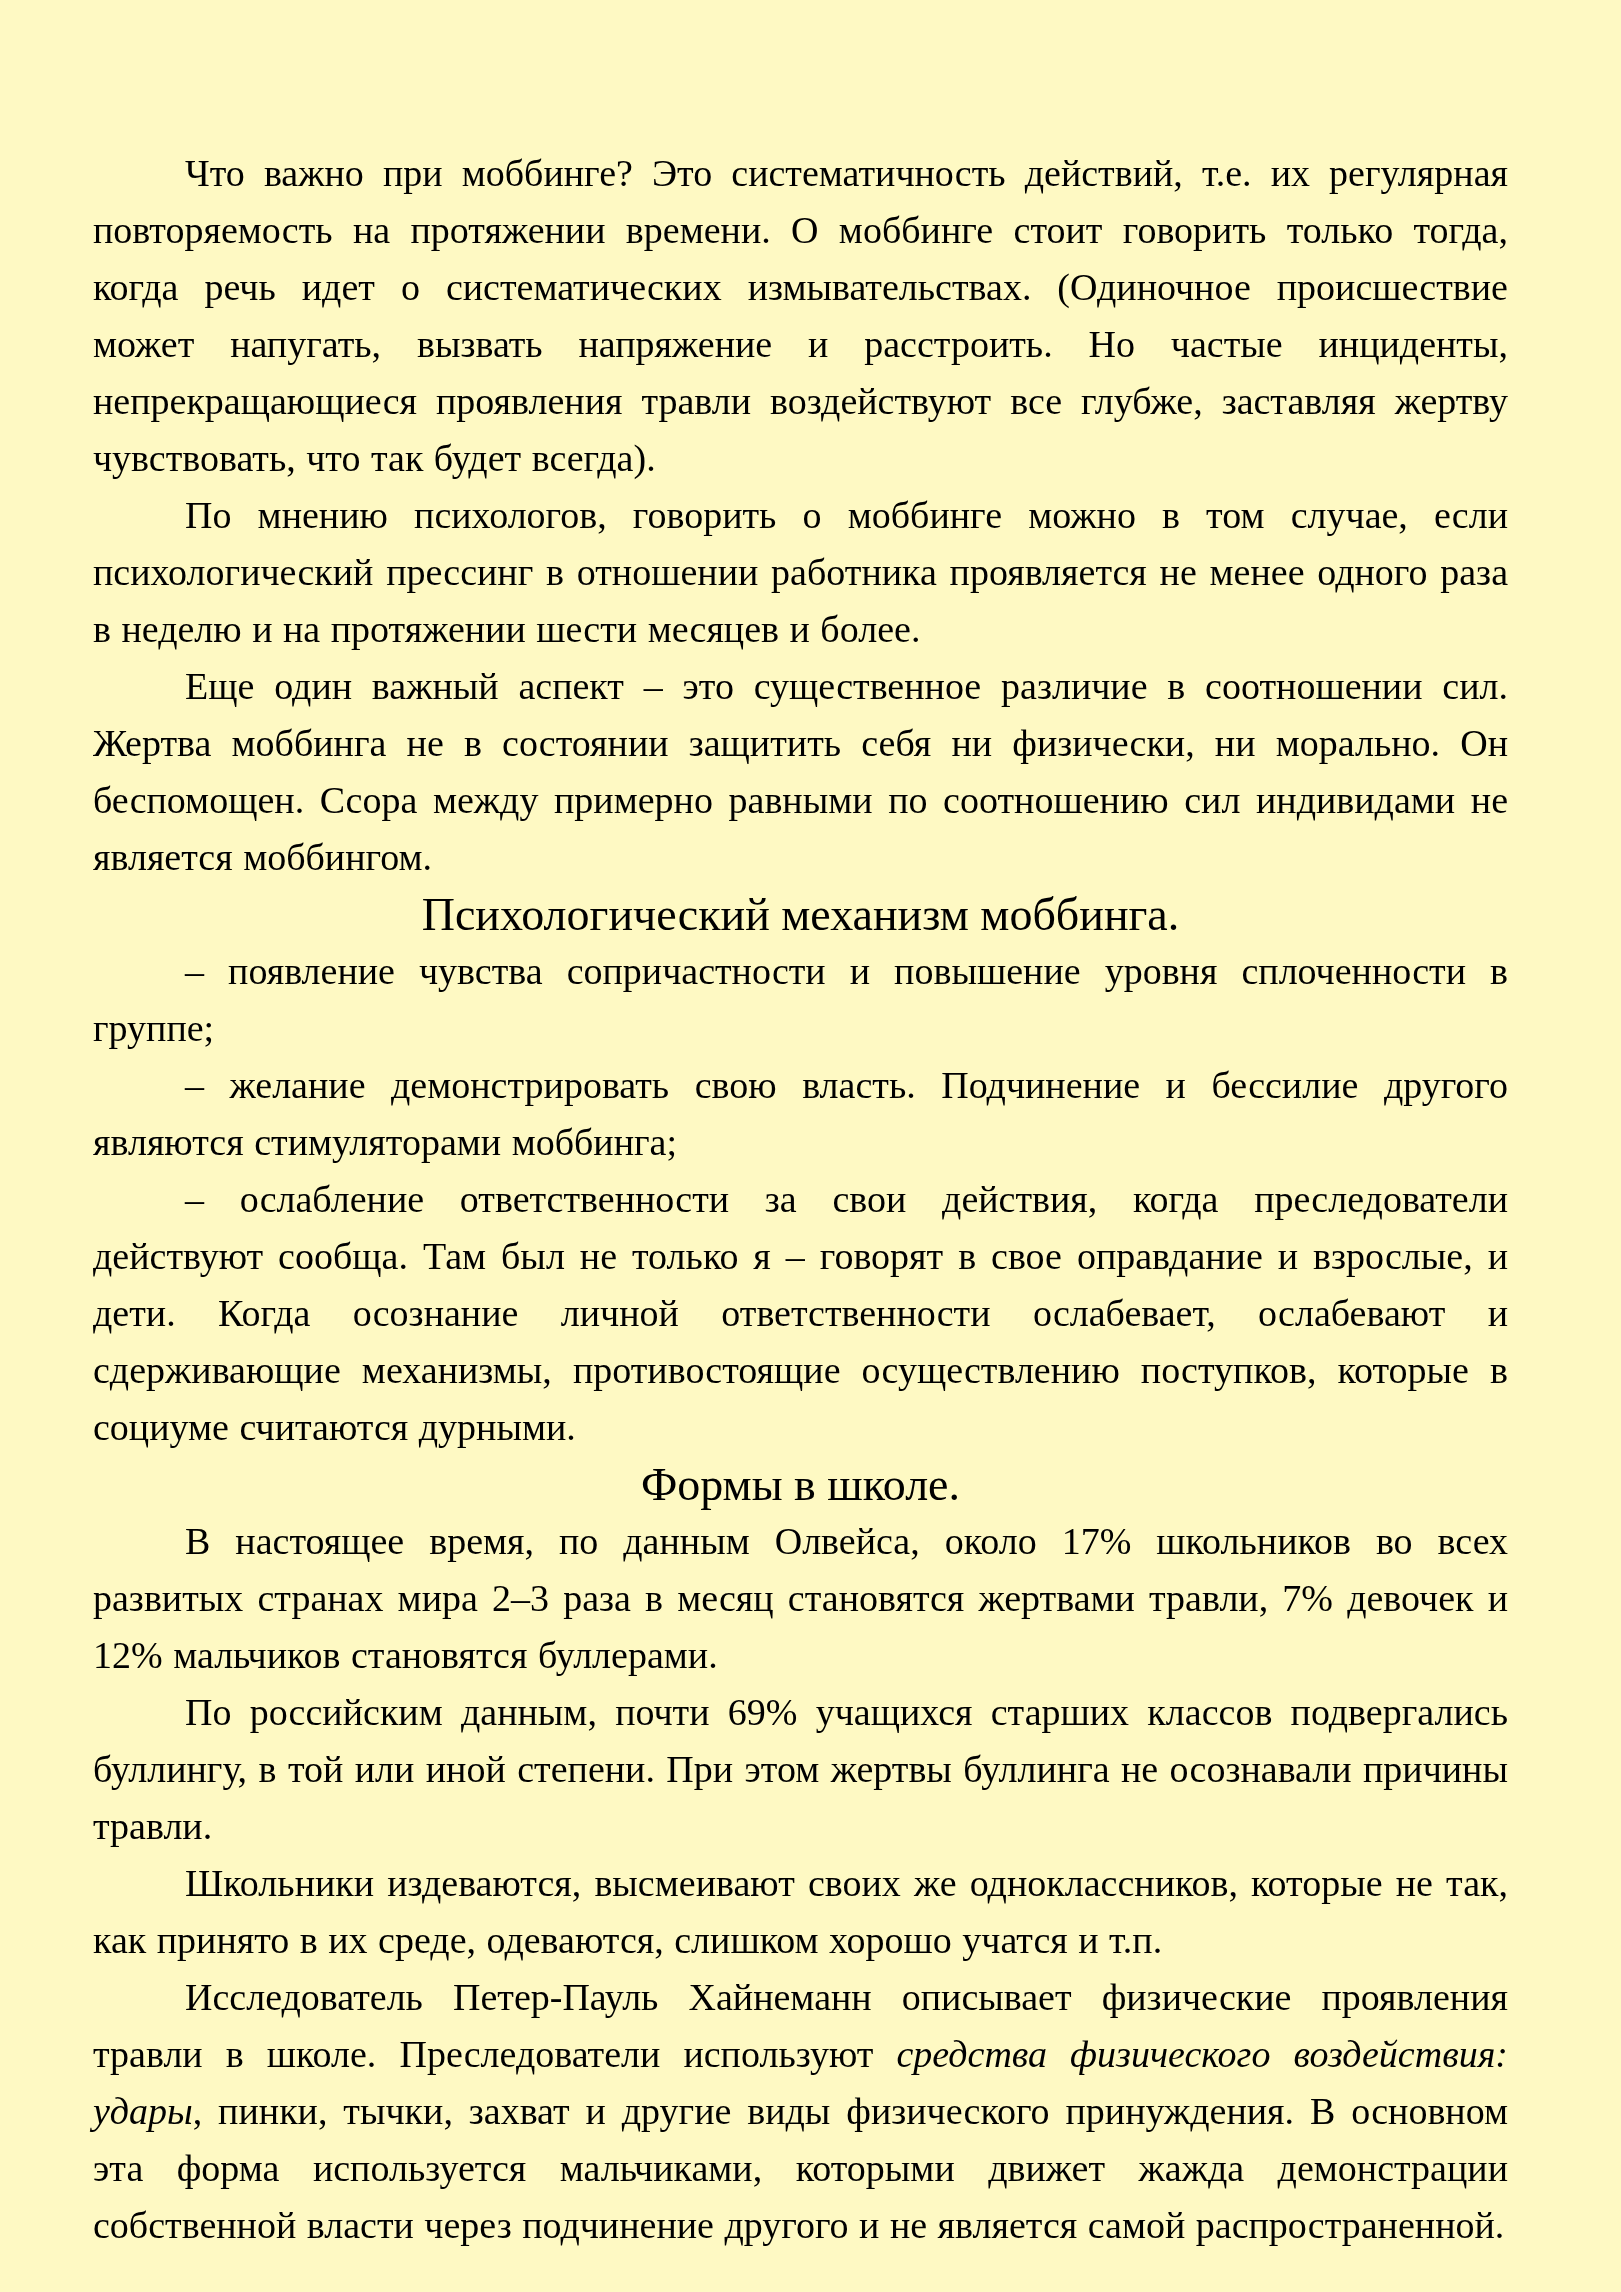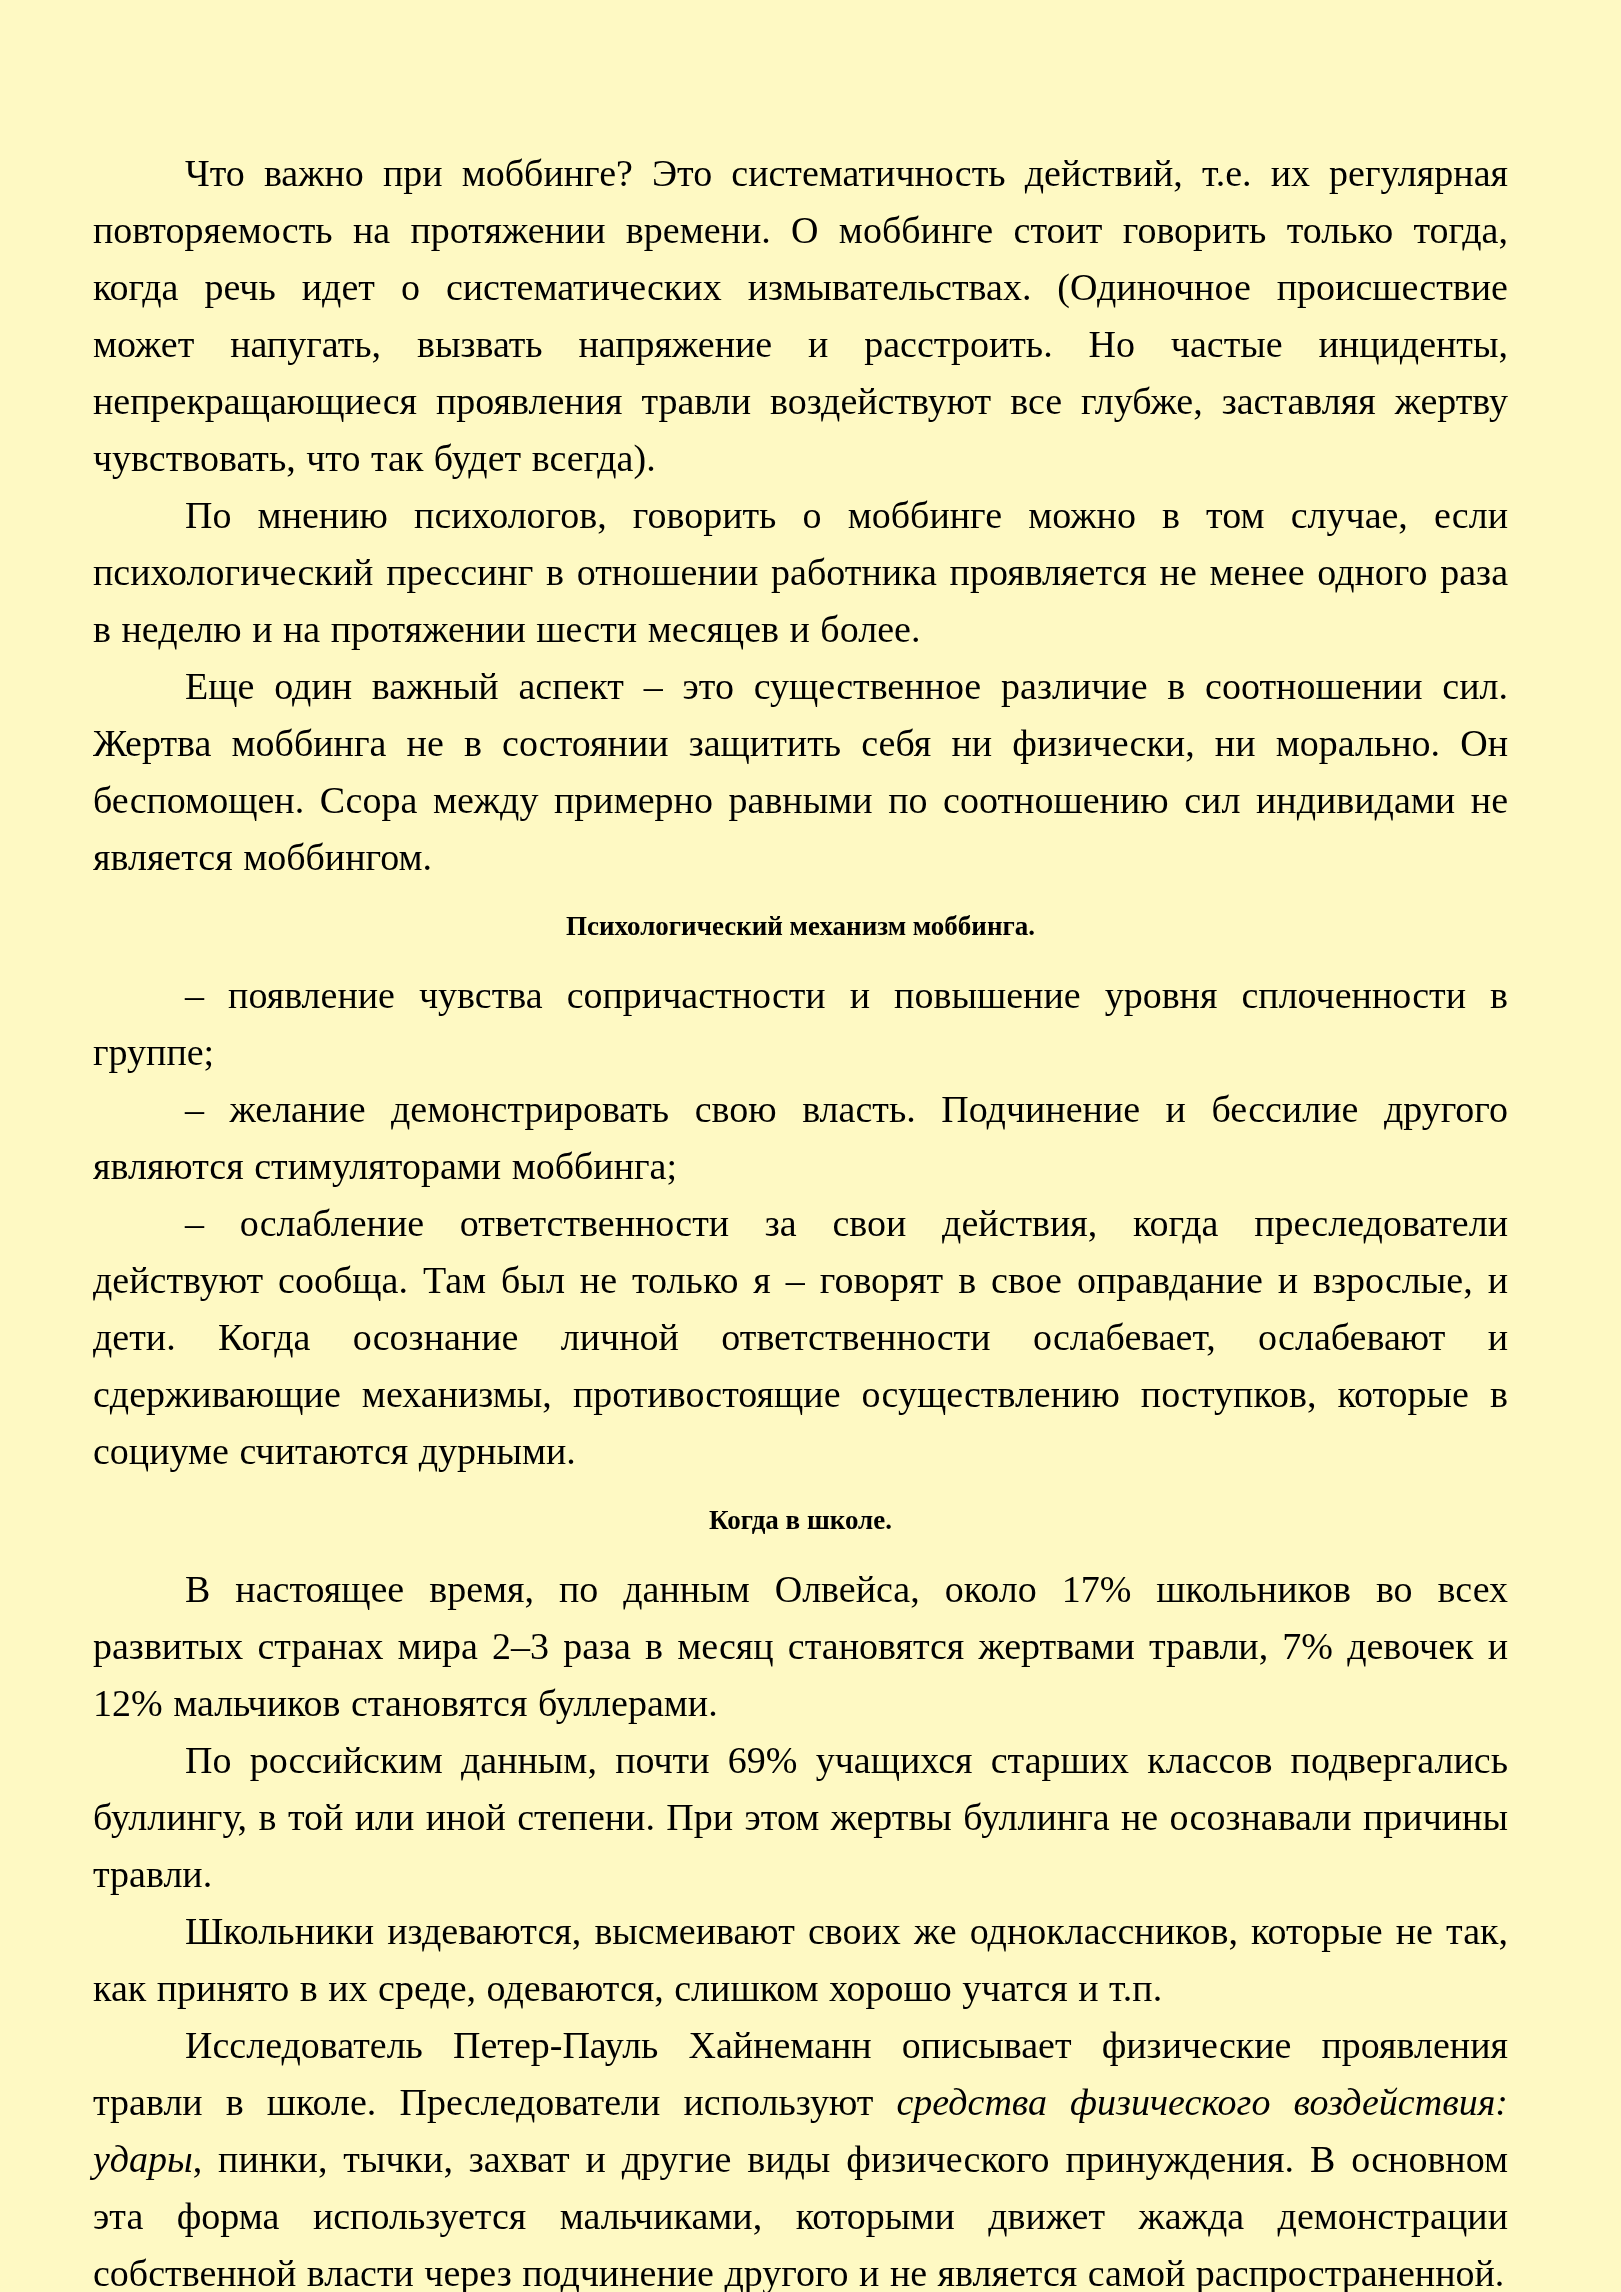--- a/index.html
+++ b/index.html
@@ -20,25 +20,25 @@
     color: #000000;
     overflow: hidden;
   }
   .para {
     margin: 0;
     text-align: justify;
     text-indent: 92px;
     word-spacing: 1px;
   }
   .heading {
-    margin: 12px;
+    margin: 0;
     text-align: center;
     text-indent: 0;
-    font-weight: bold;
-    font-size: 27px;
+    font-weight: normal;
+    font-size: 46px;
     line-height: 57px;
   }
   .it {
     font-style: italic;
   }
 </style>
 </head>
 <body>
 
 <div class="page">
@@ -51,21 +51,21 @@
 
   <h2 class="heading">Психологический механизм моббинга.</h2>
 
 
   <p class="para">– появление чувства сопричастности и повышение уровня сплоченности в группе;</p>
 
   <p class="para">– желание демонстрировать свою власть. Подчинение и бессилие другого являются стимуляторами моббинга;</p>
 
   <p class="para">– ослабление ответственности за свои действия, когда преследователи действуют сообща. Там был не только я – говорят в свое оправдание и взрослые, и дети. Когда осознание личной ответственности ослабевает, ослабевают и сдерживающие механизмы, противостоящие осуществлению поступков, которые в социуме считаются дурными.</p>
 
-  <h2 class="heading">Когда в школе.</h2>
+  <h2 class="heading">Формы в школе.</h2>
 
   <p class="para">В настоящее время, по данным Олвейса, около 17% школьников во всех развитых странах мира 2–3 раза в месяц становятся жертвами травли, 7% девочек и 12% мальчиков становятся буллерами.</p>
 
   <p class="para">По российским данным, почти 69% учащихся старших классов подвергались буллингу, в той или иной степени. При этом жертвы буллинга не осознавали причины травли.</p>
 
 
   <p class="para">Школьники издеваются, высмеивают своих же одноклассников, которые не так, как принято в их среде, одеваются, слишком хорошо учатся и т.п.</p>
 
   <p class="para"><span>Исследователь Петер-Пауль Хайнеманн описывает физические проявления травли в школе. Преследователи используют </span><span class="it">средства физического воздействия: удары</span><span>, пинки, тычки, захват и другие виды физического принуждения. В основном эта форма используется мальчиками, которыми движет жажда демонстрации собственной власти через подчинение другого и не является самой распространенной.</span></p>
 

